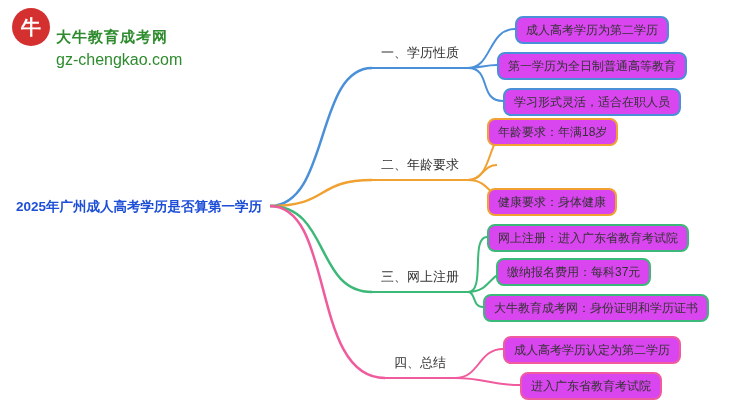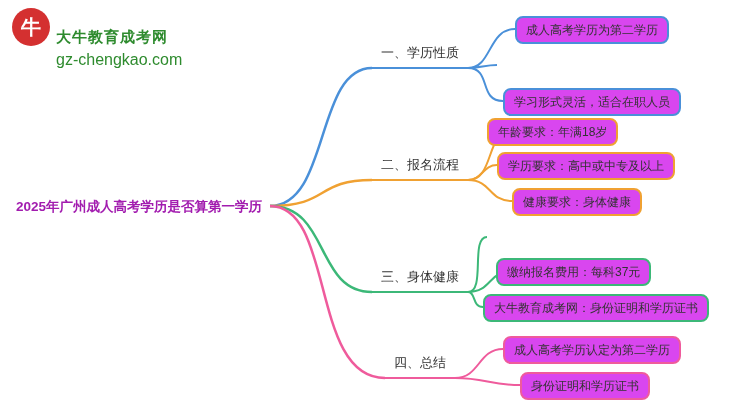--- a/index.html
+++ b/index.html
@@ -14,21 +14,21 @@
   }
   .branch{
     position:absolute;font-size:13px;color:#333;white-space:nowrap;
     padding:0 6px 5px 6px;border-bottom:2.5px solid #999;text-align:center;
   }
   .b1{border-color:#4a90d9;}
   .b2{border-color:#f0a132;}
   .b3{border-color:#3cb878;}
   .b4{border-color:#ef5b9c;}
   .root{
-    position:absolute;left:16px;top:198px;font-size:13.5px;font-weight:bold;color:#a21caf;
+    position:absolute;left:16px;top:198px;font-size:13.5px;font-weight:bold;color:#1d4ed8;
     white-space:nowrap;
   }
   .logo{position:absolute;left:12px;top:8px;display:flex;align-items:flex-start;gap:6px;}
   .logo-badge{
     width:38px;height:38px;border-radius:50%;background:#d43030;color:#fff;
     display:flex;align-items:center;justify-content:center;font-size:20px;font-weight:bold;
   }
   .logo-title{font-size:15px;font-weight:bold;color:#2e8b2e;letter-spacing:1px;margin-top:20px;}
   .logo-domain{font-size:16px;color:#2e8b2e;text-align:center;margin-top:4px;}
 </style>
@@ -64,30 +64,31 @@
     <div class="logo-badge">牛</div>
     <div class="logo-text">
       <div class="logo-title">大牛教育成考网</div>
       <div class="logo-domain">gz-chengkao.com</div>
     </div>
   </div>
 
   <div class="root">2025年广州成人高考学历是否算第一学历</div>
 
   <div class="branch b1" style="left:372px;top:44px;width:84px">一、学历性质</div>
-  <div class="branch b2" style="left:372px;top:156px;width:84px">二、报名流程</div>
-  <div class="branch b3" style="left:372px;top:268px;width:84px">三、身体健康</div>
+  <div class="branch b2" style="left:372px;top:156px;width:84px">二、年龄要求</div>
+  <div class="branch b3" style="left:372px;top:268px;width:84px">三、网上注册</div>
   <div class="branch b4" style="left:385px;top:354px;width:58px">四、总结</div>
 
   <div class="node b1" style="left:515px;top:16px">成人高考学历为第二学历</div>
+  <div class="node b1" style="left:497px;top:52px">第一学历为全日制普通高等教育</div>
   <div class="node b1" style="left:503px;top:88px">学习形式灵活，适合在职人员</div>
 
   <div class="node b2" style="left:487px;top:118px">年龄要求：年满18岁</div>
-  <div class="node b2" style="left:497px;top:152px">学历要求：高中或中专及以上</div>
-  <div class="node b2" style="left:512px;top:188px">健康要求：身体健康</div>
+  <div class="node b2" style="left:487px;top:188px">健康要求：身体健康</div>
 
+  <div class="node b3" style="left:487px;top:224px">网上注册：进入广东省教育考试院</div>
   <div class="node b3" style="left:496px;top:258px">缴纳报名费用：每科37元</div>
   <div class="node b3" style="left:483px;top:294px">大牛教育成考网：身份证明和学历证书</div>
 
   <div class="node b4" style="left:503px;top:336px">成人高考学历认定为第二学历</div>
-  <div class="node b4" style="left:520px;top:372px">身份证明和学历证书</div>
+  <div class="node b4" style="left:520px;top:372px">进入广东省教育考试院</div>
 
 </div>
 
 </body></html>

